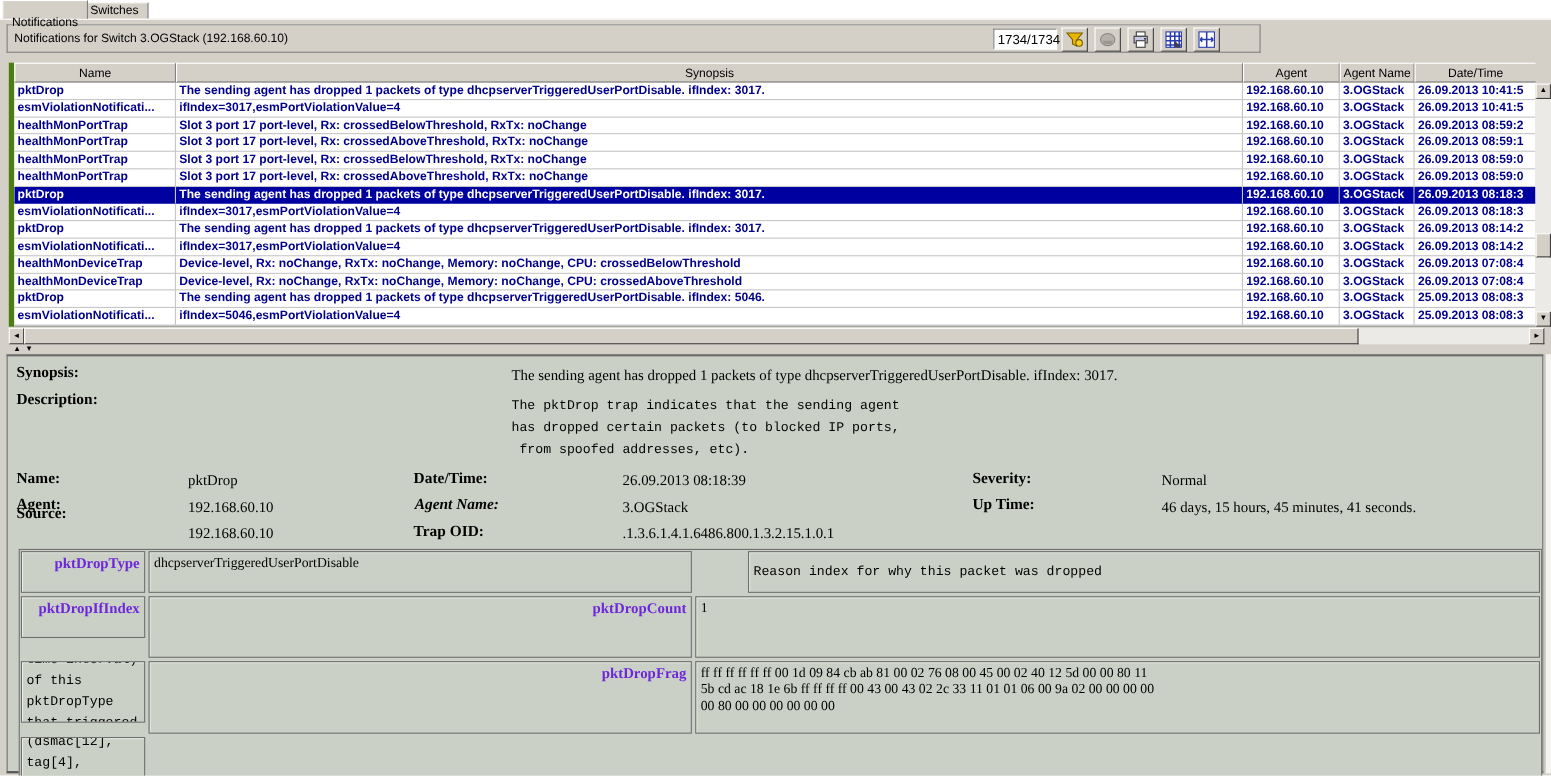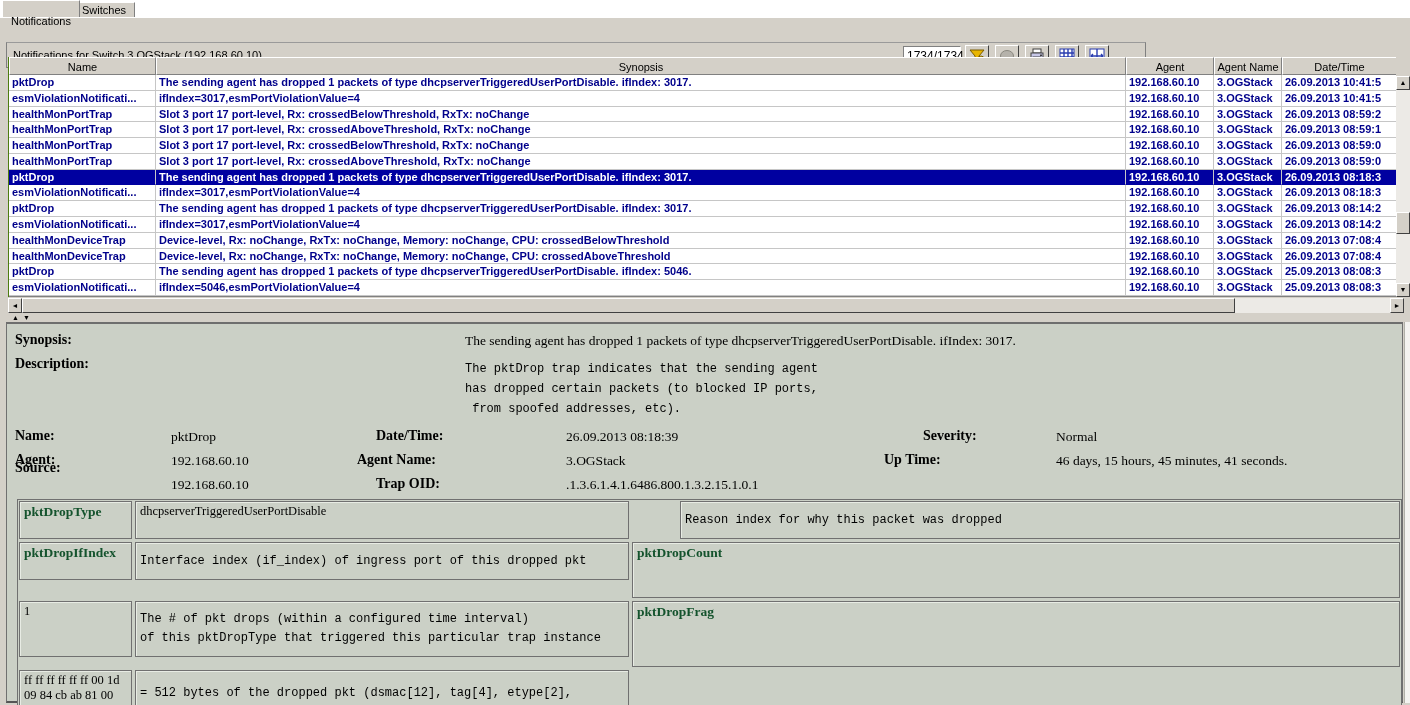--- a/index.html
+++ b/index.html
@@ -12,34 +12,34 @@
   .tab { position:absolute; top:2px; height:15px; padding:1px 8px 0 8px; font-size:11px; color:#000;
          background:#d4d0c8; border:1px solid #808080; border-bottom:none;
          border-top-color:#ffffff; border-left-color:#ffffff; }
   .tab.active { top:0; height:17px; padding-top:14px; z-index:2; }
 
   
   .content-bg { position:absolute; left:0; top:17px; width:1410px; height:688px; background:#d4d0c8;
                 border-top:1px solid #ffffff; }
 
   
-  .titlebar { position:absolute; left:6px; top:42px; width:1140px; height:26px; background:#d4d0c8;
+  .titlebar { position:absolute; left:6px; top:22px; width:1140px; height:26px; background:#d4d0c8;
               border:1px solid #808080; border-top-color:#9a9a9a; }
   .titlebar .title { position:absolute; left:6px; top:6px; font-size:11px; color:#000; }
   .counter { position:absolute; right:184px; top:3px; width:58px; height:19px; background:#ffffff;
              border:1px solid; border-color:#808080 #ffffff #ffffff #808080;
              font-size:12px; color:#000; padding:2px 0 0 3px; }
   .tbtn { position:absolute; top:2px; width:24px; height:22px; background:#d4d0c8;
           border:1px solid; border-color:#ffffff #404040 #404040 #ffffff;
           display:flex; align-items:center; justify-content:center; }
   .tbtn svg { display:block; }
 
   
   .grid { position:absolute; left:8px; top:57px; width:1388px; height:240px;
-          border-left:1px solid #4d7c0f; }
+          border-left:5px solid #4d7c0f; }
   .ghead { display:flex; height:18px; }
   .hcell { background:#d4d0c8; font-size:11px; color:#000; text-align:center; padding-top:3px;
            border:1px solid; border-color:#ffffff #808080 #808080 #ffffff;
            overflow:hidden; white-space:nowrap; }
   .gbody { height:222px; background:#ffffff; display:flex; flex-direction:column; overflow:hidden;
            border-bottom:1px solid #808080; }
   .trow { flex:1 1 auto; display:flex; min-height:0; }
   .tcell { font-size:11px; font-weight:bold; color:#00008b; white-space:nowrap; overflow:hidden;
            padding:1px 0 0 3px; border-right:1px solid #c6c6c6; border-bottom:1px solid #c6c6c6; }
   .trow.selected .tcell { background:#0000a0; color:#ffffff; border-bottom-color:#0000a0; }
@@ -72,21 +72,21 @@
                line-height:20px; color:#000; white-space:pre-wrap; }
   .detail-scroll { position:absolute; left:1404px; top:322px; width:6px; height:381px;
                    background:#f4f3f0; border-left:1px solid #b0b0a8; }
 
   
   .attrtbl { position:absolute; left:10px; top:175px; width:1385px;
              display:grid; grid-template-columns:113px 494px 1fr; gap:3px;
              background:#cbd0c6; border:1px solid #707070; padding:1px; }
   .acell { border:1px solid #707070; box-shadow:inset 1px 1px 0 #e8ece4; background:#cbd0c6;
            padding:2px 4px; overflow:hidden; }
-  .a-name { font-family:"Liberation Serif", serif; font-weight:bold; font-size:13.5px; color:#14532d; }
+  .a-name { font-family:"Liberation Serif", serif; font-weight:bold; font-size:13.5px; color:#6d28d9;text-align:right; }
   .a-val  { font-family:"Liberation Serif", serif; font-size:12.5px; color:#000; white-space:pre-wrap; }
   .a-desc { font-family:"Liberation Mono", monospace; font-size:12px; color:#000;
             white-space:pre-wrap; display:flex; flex-direction:column; justify-content:center;
             line-height:19px; }
 </style>
 </head>
 <body>
 
 <div class="app">
 
@@ -273,41 +273,40 @@
 
     <div class="dlabel" style="left:8px; top:32px;">Description:</div>
     <div class="dval-mono" style="left:458px; top:35px; width:560px;">The pktDrop trap indicates that the sending agent
 has dropped certain packets (to blocked IP ports,
  from spoofed addresses, etc).</div>
 
     <div class="dlabel" style="left:8px;   top:104px;">Name:</div>
     <div class="dval-serif" style="left:164px; top:105px;">pktDrop</div>
     <div class="dlabel" style="left:369px; top:104px;">Date/Time:</div>
     <div class="dval-serif" style="left:559px; top:105px;">26.09.2013 08:18:39</div>
-    <div class="dlabel" style="left:916px; top:104px;">Severity:</div>
+    <div class="dlabel" style="left:877px; top:104px;">Severity:</div>
     <div class="dval-serif" style="left:1049px; top:105px;">Normal</div>
 
     <div class="dlabel" style="left:8px;   top:128px;">Agent:</div>
     <div class="dval-serif" style="left:164px; top:129px;">192.168.60.10</div>
-    <div class="dlabel" style="left:350px; top:128px;">Agent Name:</div>
+    <div class="dlabel" style="left:370px; top:128px;font-style:italic;">Agent Name:</div>
     <div class="dval-serif" style="left:559px; top:129px;">3.OGStack</div>
     <div class="dlabel" style="left:877px; top:128px;">Up Time:</div>
     <div class="dval-serif" style="left:1049px; top:129px;">46 days, 15 hours, 45 minutes, 41 seconds.</div>
 
     <div class="dlabel" style="left:8px;   top:136px;">Source:</div>
     <div class="dval-serif" style="left:164px; top:153px;">192.168.60.10</div>
     <div class="dlabel" style="left:369px; top:152px;">Trap OID:</div>
     <div class="dval-serif" style="left:559px; top:153px;">.1.3.6.1.4.1.6486.800.1.3.2.15.1.0.1</div>
 
     <div class="attrtbl" id="attrs">
         <div class="acell a-name" style="height: 38px;">pktDropType</div>
         <div class="acell a-val" style="height: 38px;">dhcpserverTriggeredUserPortDisable</div>
         <div class="acell a-desc" style="height: 38px; margin-left: 48px;">Reason index for why this packet was dropped</div>
         <div class="acell a-name" style="height: 38px;">pktDropIfIndex</div>
-        <div class="acell a-desc" style="height: 38px;">Interface index (if_index) of ingress port of this dropped pkt</div>
         <div class="acell a-name" style="height: 56px;">pktDropCount</div>
         <div class="acell a-val" style="height: 56px;">1</div>
         <div class="acell a-desc" style="height: 56px;">The # of pkt drops (within a configured time interval)
 of this pktDropType that triggered this particular trap instance</div>
         <div class="acell a-name" style="height: 66px;">pktDropFrag</div>
         <div class="acell a-val" style="height: 66px;">ff ff ff ff ff ff 00 1d 09 84 cb ab 81 00 02 76 08 00 45 00 02 40 12 5d 00 00 80 11
 5b cd ac 18 1e 6b ff ff ff ff 00 43 00 43 02 2c 33 11 01 01 06 00 9a 02 00 00 00 00
 00 80 00 00 00 00 00 00</div>
         <div class="acell a-desc" style="height: 66px;">= 512 bytes of the dropped pkt (dsmac[12], tag[4], etype[2], payload[..512] (0 if DropCount only)</div>
       </div>

